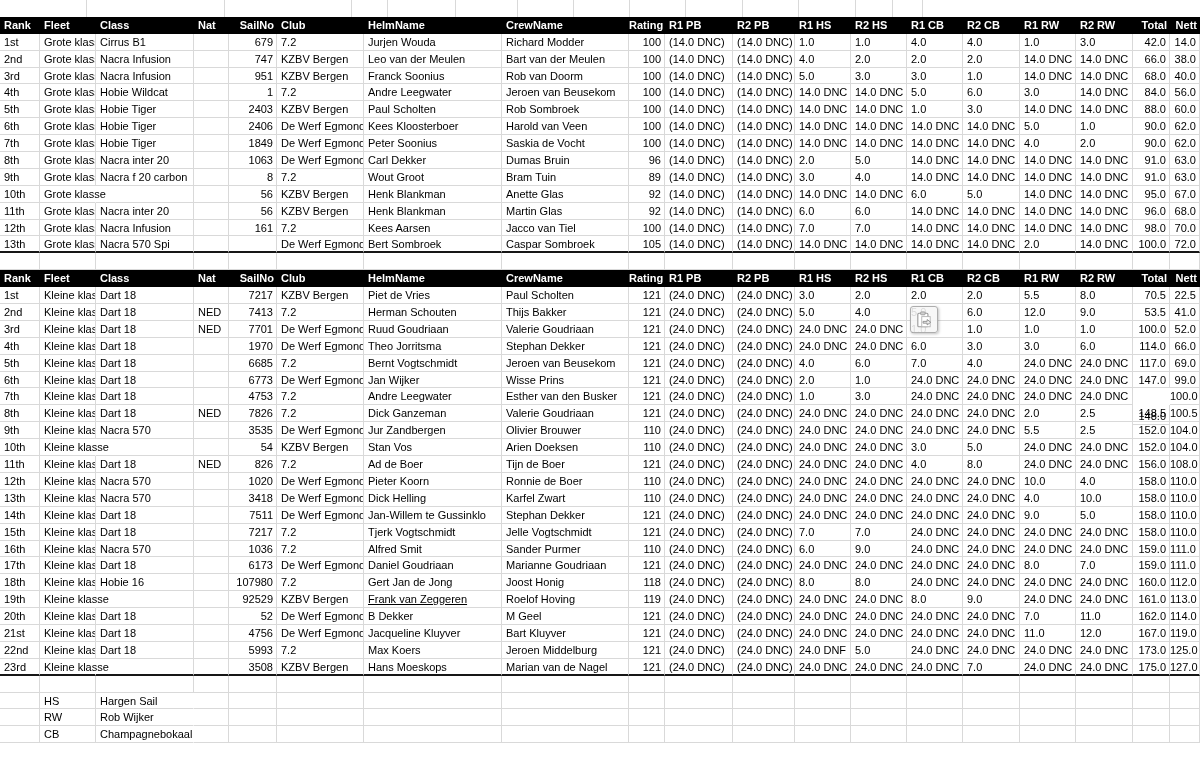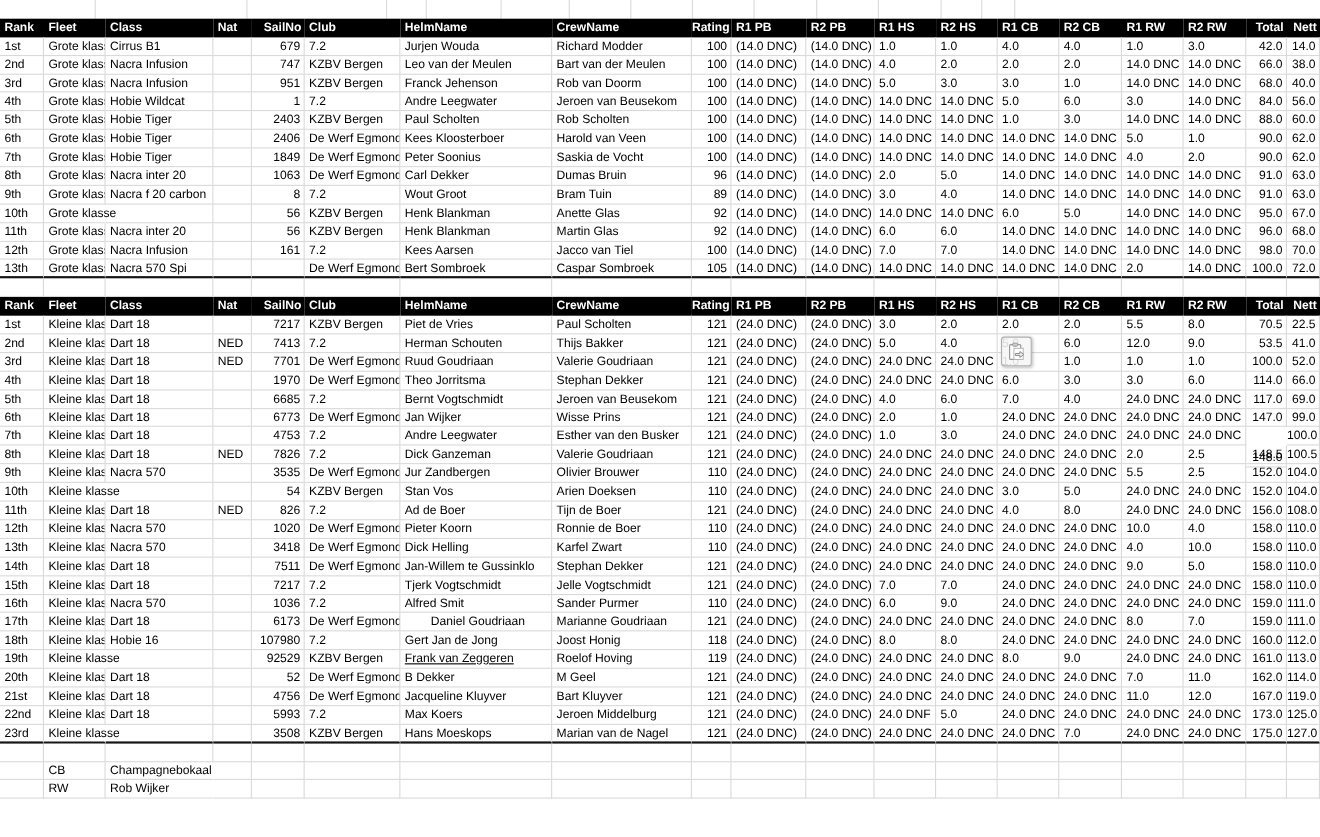--- a/index.html
+++ b/index.html
@@ -150,21 +150,21 @@
       <div class="cell num" style="width: 37px;">66.0</div>
       <div class="cell num" style="width: 30px;">38.0</div>
     </div>
     <div class="row">
       <div class="cell" style="width: 40px;">3rd</div>
       <div class="cell" style="width: 56px;">Grote klasse</div>
       <div class="cell" style="width: 98px;">Nacra Infusion</div>
       <div class="cell" style="width: 35px;"></div>
       <div class="cell num" style="width: 48px;">951</div>
       <div class="cell" style="width: 87px;">KZBV Bergen</div>
-      <div class="cell" style="width: 138px;">Franck Jehenson</div>
+      <div class="cell" style="width: 138px;">Franck Soonius</div>
       <div class="cell" style="width: 127px;">Rob van Doorm</div>
       <div class="cell num" style="width: 36px;">100</div>
       <div class="cell" style="width: 68px;">(14.0 DNC)</div>
       <div class="cell" style="width: 62px;">(14.0 DNC)</div>
       <div class="cell" style="width: 56px;">5.0</div>
       <div class="cell" style="width: 56px;">3.0</div>
       <div class="cell" style="width: 56px;">3.0</div>
       <div class="cell" style="width: 57px;">1.0</div>
       <div class="cell" style="width: 56px;">14.0 DNC</div>
       <div class="cell" style="width: 57px;">14.0 DNC</div>
@@ -193,21 +193,21 @@
       <div class="cell num" style="width: 30px;">56.0</div>
     </div>
     <div class="row">
       <div class="cell" style="width: 40px;">5th</div>
       <div class="cell" style="width: 56px;">Grote klasse</div>
       <div class="cell" style="width: 98px;">Hobie Tiger</div>
       <div class="cell" style="width: 35px;"></div>
       <div class="cell num" style="width: 48px;">2403</div>
       <div class="cell" style="width: 87px;">KZBV Bergen</div>
       <div class="cell" style="width: 138px;">Paul Scholten</div>
-      <div class="cell" style="width: 127px;">Rob Scholten</div>
+      <div class="cell" style="width: 127px;">Rob Sombroek</div>
       <div class="cell num" style="width: 36px;">100</div>
       <div class="cell" style="width: 68px;">(14.0 DNC)</div>
       <div class="cell" style="width: 62px;">(14.0 DNC)</div>
       <div class="cell" style="width: 56px;">14.0 DNC</div>
       <div class="cell" style="width: 56px;">14.0 DNC</div>
       <div class="cell" style="width: 56px;">1.0</div>
       <div class="cell" style="width: 57px;">3.0</div>
       <div class="cell" style="width: 56px;">14.0 DNC</div>
       <div class="cell" style="width: 57px;">14.0 DNC</div>
       <div class="cell num" style="width: 37px;">88.0</div>
@@ -759,21 +759,21 @@
       <div class="cell num" style="width: 37px;">159.0</div>
       <div class="cell num" style="width: 30px;">111.0</div>
     </div>
     <div class="row">
       <div class="cell" style="width: 40px;">17th</div>
       <div class="cell" style="width: 56px;">Kleine klasse</div>
       <div class="cell" style="width: 98px;">Dart 18</div>
       <div class="cell" style="width: 35px;"></div>
       <div class="cell num" style="width: 48px;">6173</div>
       <div class="cell" style="width: 87px;">De Werf Egmond</div>
-      <div class="cell" style="width: 138px; text-align: center;">Daniel Goudriaan</div>
+      <div class="cell" style="width: 138px;">Daniel Goudriaan</div>
       <div class="cell" style="width: 127px;">Marianne Goudriaan</div>
       <div class="cell num" style="width: 36px;">121</div>
       <div class="cell" style="width: 68px;">(24.0 DNC)</div>
       <div class="cell" style="width: 62px;">(24.0 DNC)</div>
       <div class="cell" style="width: 56px;">24.0 DNC</div>
       <div class="cell" style="width: 56px;">24.0 DNC</div>
       <div class="cell" style="width: 56px;">24.0 DNC</div>
       <div class="cell" style="width: 57px;">24.0 DNC</div>
       <div class="cell" style="width: 56px;">8.0</div>
       <div class="cell" style="width: 57px;">7.0</div>
@@ -922,22 +922,22 @@
       <div class="cell" style="width: 56px;"></div>
       <div class="cell" style="width: 56px;"></div>
       <div class="cell" style="width: 57px;"></div>
       <div class="cell" style="width: 56px;"></div>
       <div class="cell" style="width: 57px;"></div>
       <div class="cell num" style="width: 37px;"></div>
       <div class="cell num" style="width: 30px;"></div>
     </div>
     <div class="row">
       <div class="cell" style="width: 40px;"></div>
-      <div class="cell" style="width: 56px;">CB</div>
-      <div class="cell spill" style="width: 98px;">Champagnebokaal</div>
+      <div class="cell" style="width: 56px;">HS</div>
+      <div class="cell spill" style="width: 98px;">Hargen Sail</div>
       <div class="cell" style="width: 35px;"></div>
       <div class="cell num" style="width: 48px;"></div>
       <div class="cell" style="width: 87px;"></div>
       <div class="cell" style="width: 138px;"></div>
       <div class="cell" style="width: 127px;"></div>
       <div class="cell num" style="width: 36px;"></div>
       <div class="cell" style="width: 68px;"></div>
       <div class="cell" style="width: 62px;"></div>
       <div class="cell" style="width: 56px;"></div>
       <div class="cell" style="width: 56px;"></div>
@@ -962,13 +962,34 @@
       <div class="cell" style="width: 62px;"></div>
       <div class="cell" style="width: 56px;"></div>
       <div class="cell" style="width: 56px;"></div>
       <div class="cell" style="width: 56px;"></div>
       <div class="cell" style="width: 57px;"></div>
       <div class="cell" style="width: 56px;"></div>
       <div class="cell" style="width: 57px;"></div>
       <div class="cell num" style="width: 37px;"></div>
       <div class="cell num" style="width: 30px;"></div>
     </div>
+    <div class="row">
+      <div class="cell" style="width: 40px;"></div>
+      <div class="cell" style="width: 56px;">CB</div>
+      <div class="cell spill" style="width: 98px;">Champagnebokaal</div>
+      <div class="cell" style="width: 35px;"></div>
+      <div class="cell num" style="width: 48px;"></div>
+      <div class="cell" style="width: 87px;"></div>
+      <div class="cell" style="width: 138px;"></div>
+      <div class="cell" style="width: 127px;"></div>
+      <div class="cell num" style="width: 36px;"></div>
+      <div class="cell" style="width: 68px;"></div>
+      <div class="cell" style="width: 62px;"></div>
+      <div class="cell" style="width: 56px;"></div>
+      <div class="cell" style="width: 56px;"></div>
+      <div class="cell" style="width: 56px;"></div>
+      <div class="cell" style="width: 57px;"></div>
+      <div class="cell" style="width: 56px;"></div>
+      <div class="cell" style="width: 57px;"></div>
+      <div class="cell num" style="width: 37px;"></div>
+      <div class="cell num" style="width: 30px;"></div>
+    </div>
   </div>
 
 </body></html>

